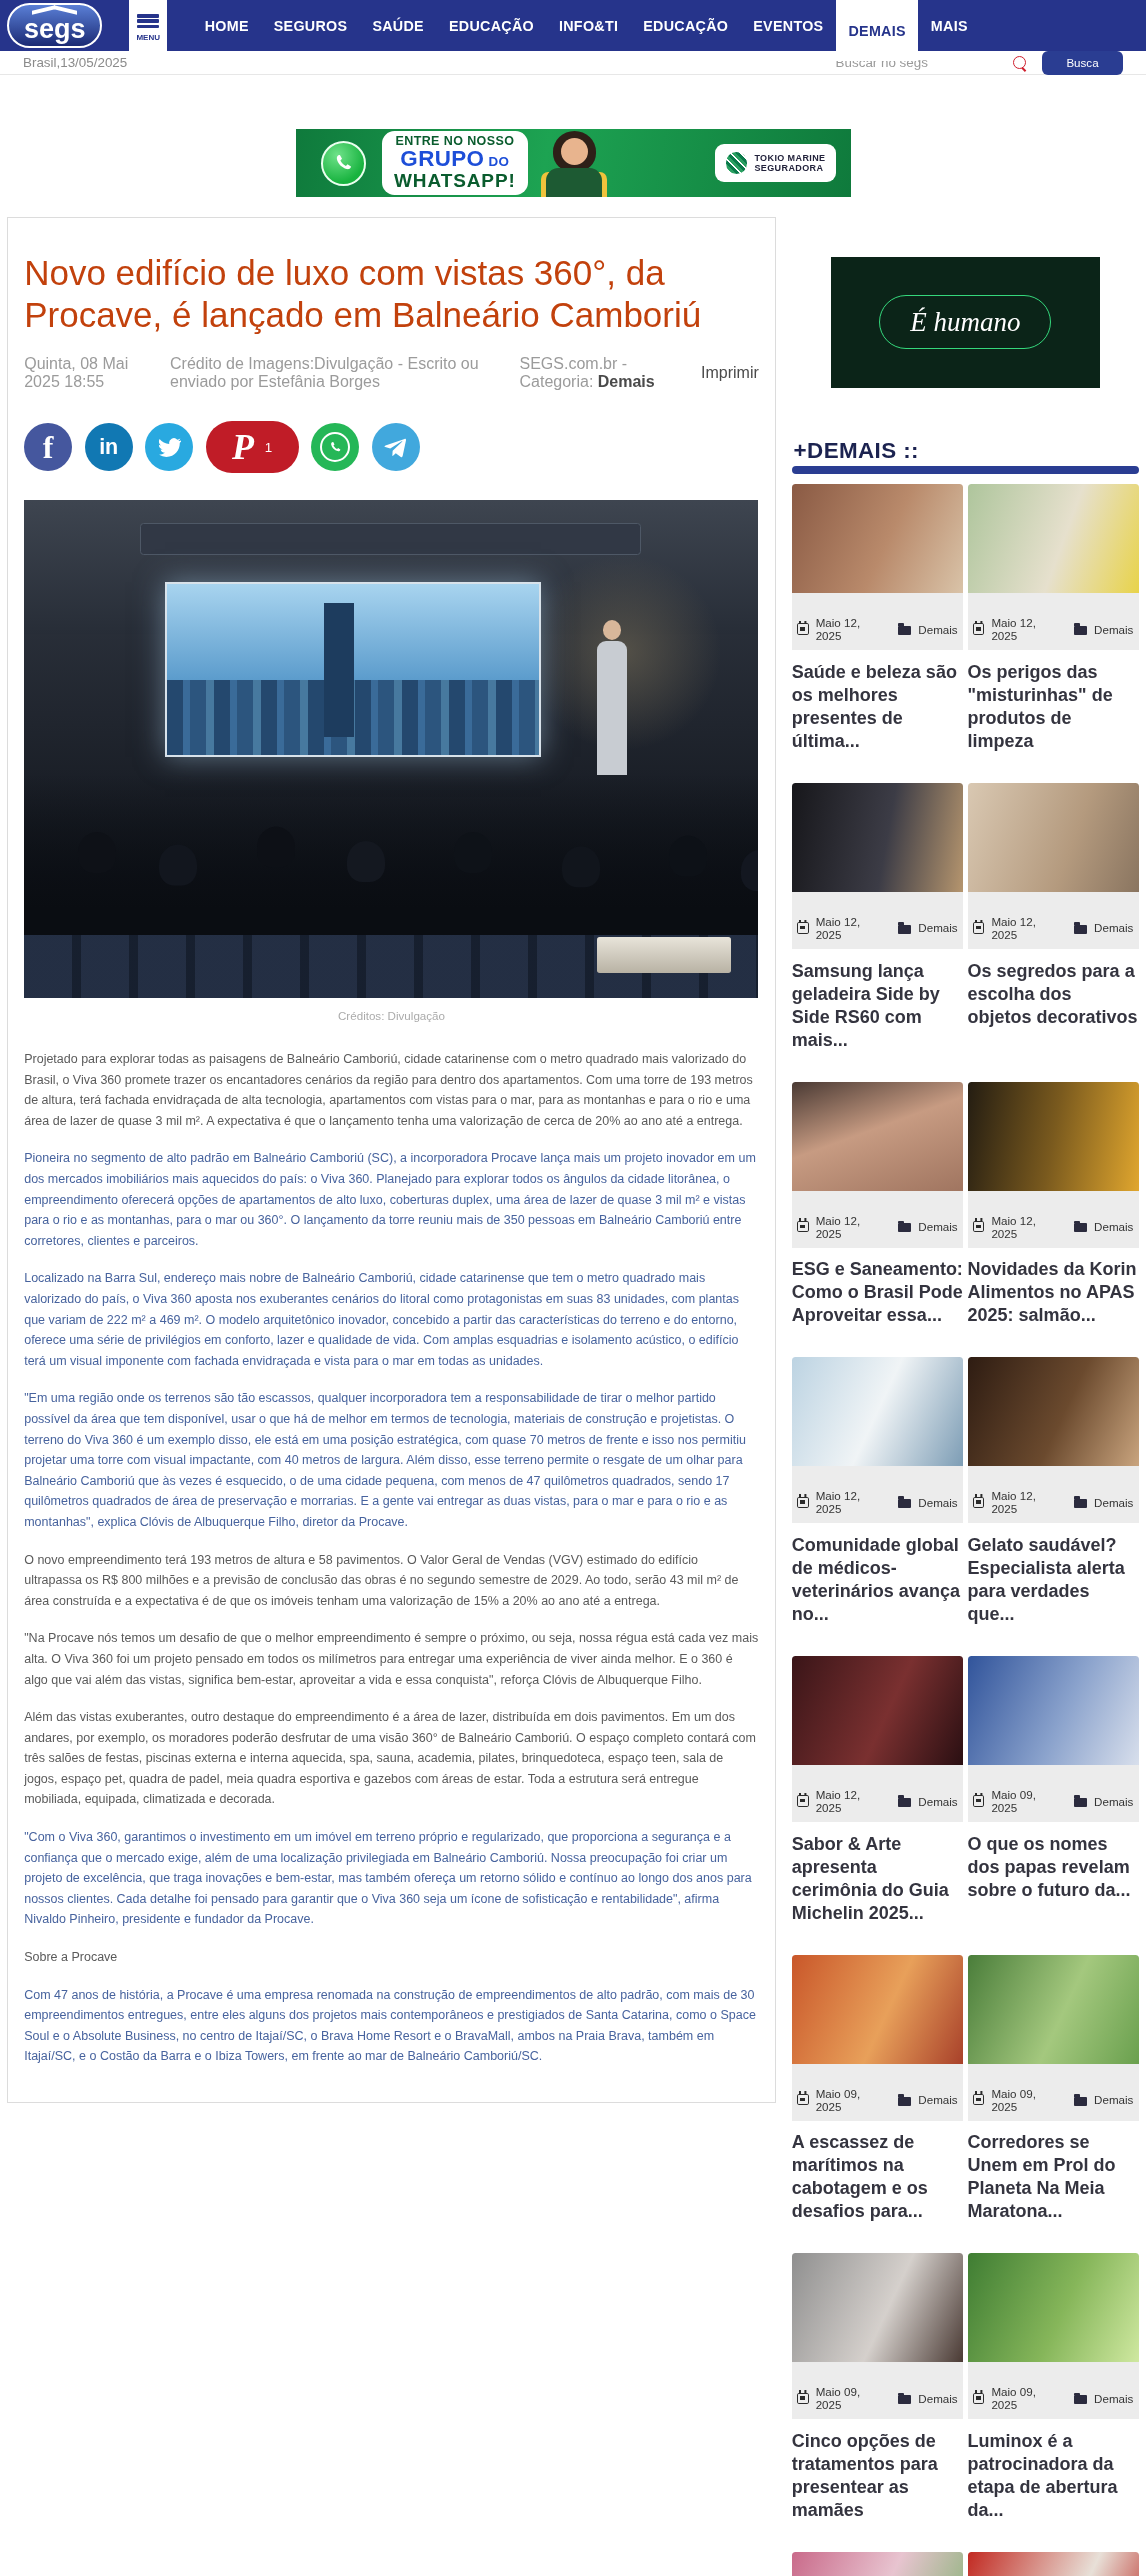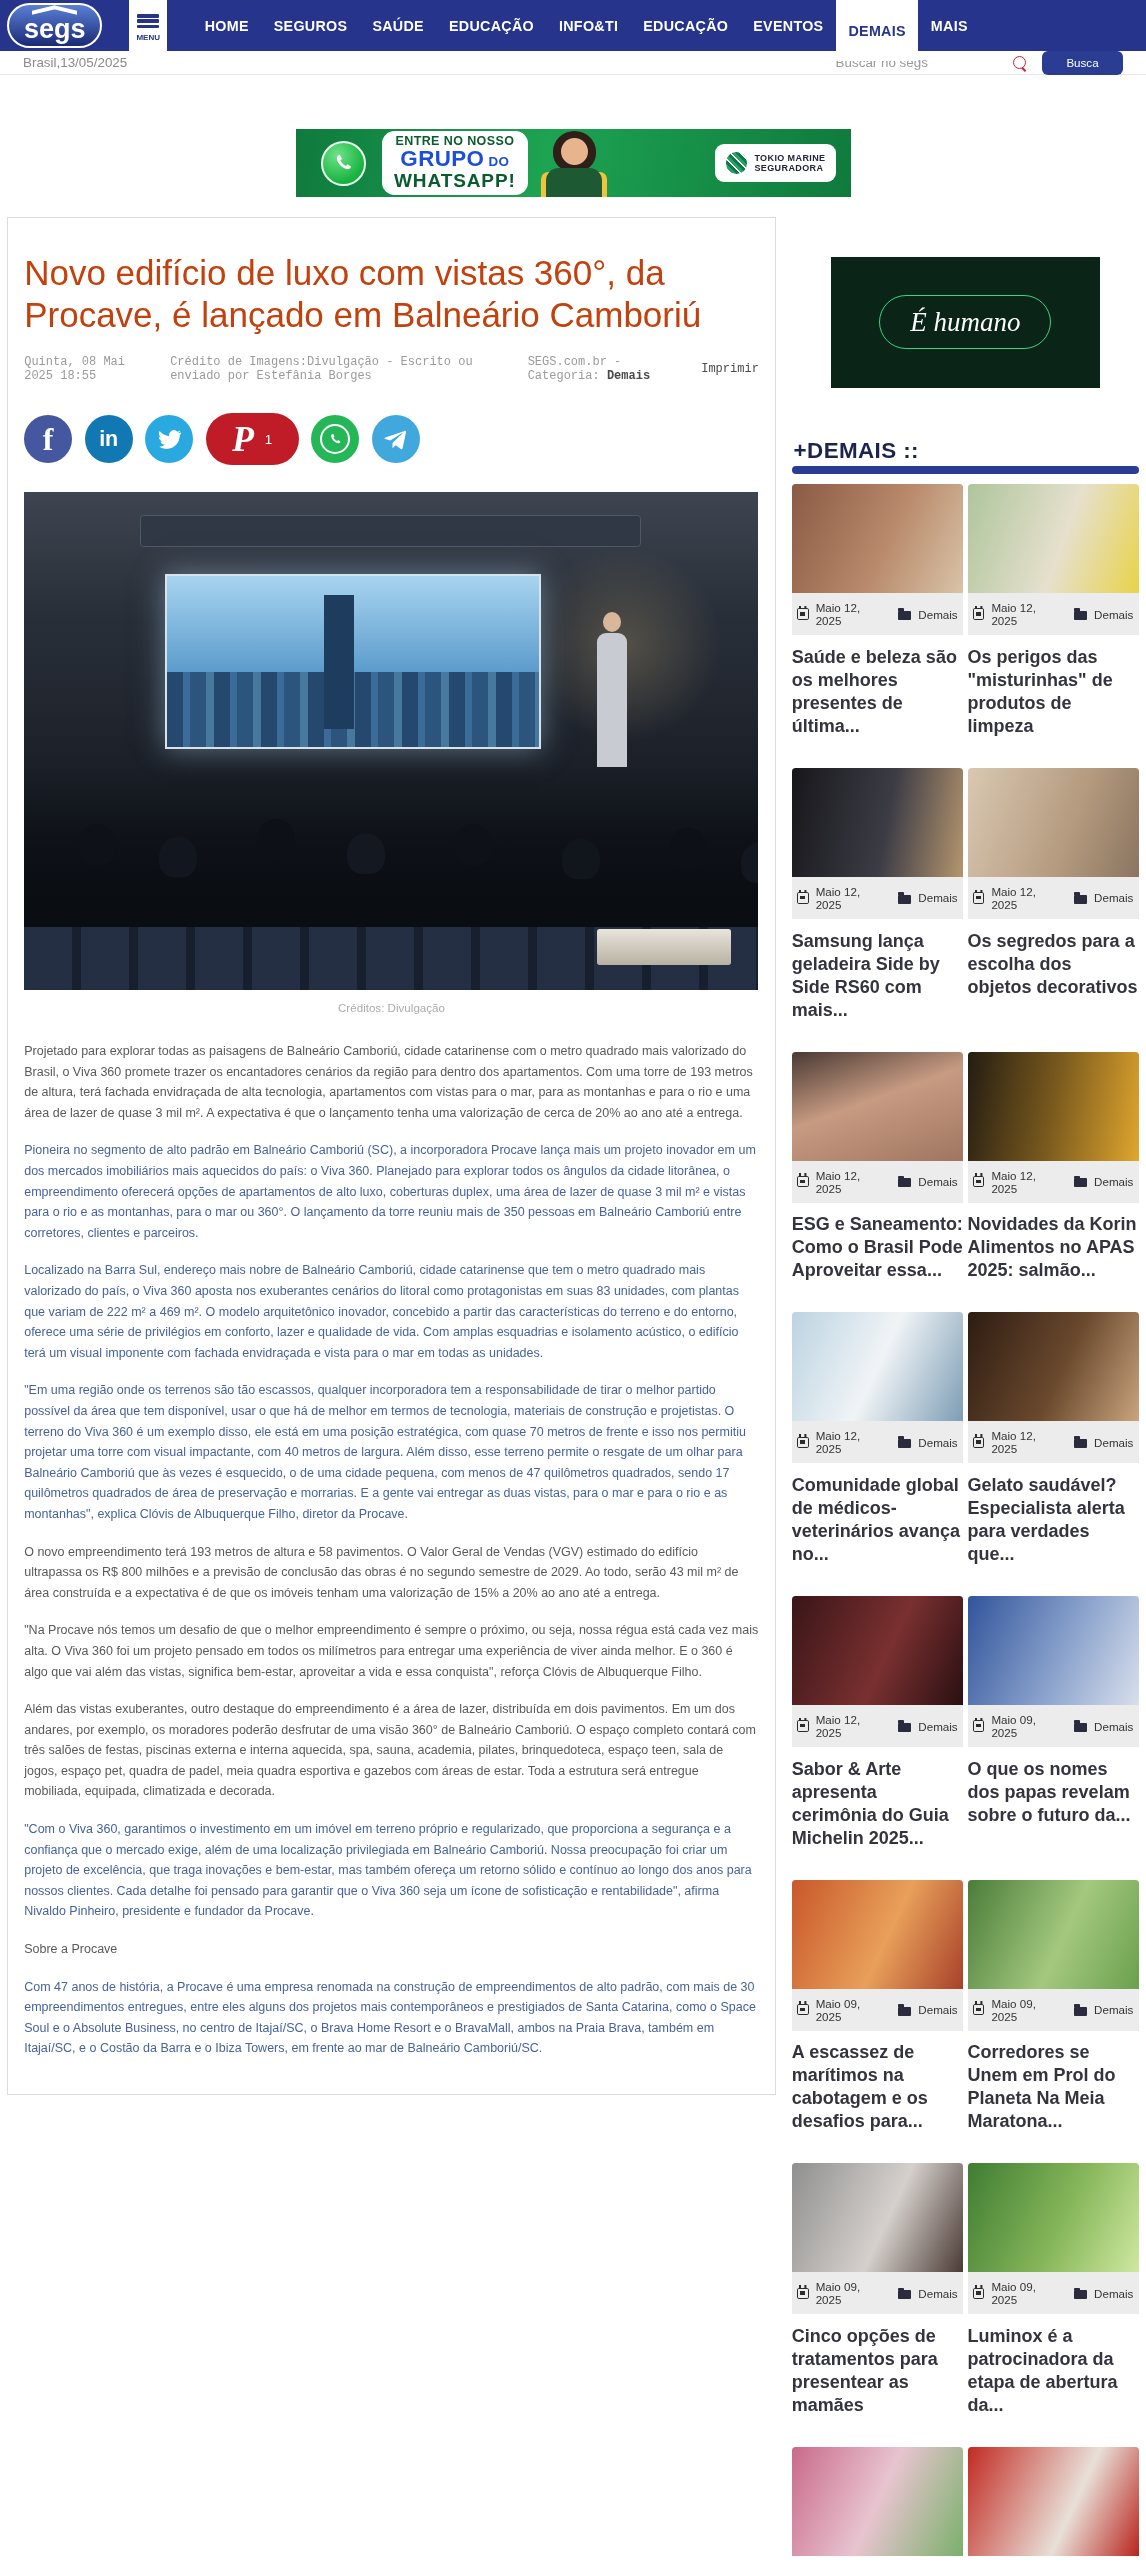--- a/index.html
+++ b/index.html
@@ -60,21 +60,21 @@
   .tm-pill { position:absolute; right:14.3px; top:15px; background:#fff; border-radius:9px;
     height:38px; display:flex; align-items:center; padding:0 10.7px; gap:7.2px; }
   .tm-mark { width:21.5px; height:21.5px; border-radius:50%;
     background:repeating-linear-gradient(45deg,#0a7a4a 0 2.7px,#fff 2.7px 4.5px,#2aa061 4.5px 7.2px); }
   .tm-text { font-size:9px; font-weight:bold; color:#23233c; letter-spacing:0.4px; line-height:1.15; }
 
   
   .main { display:flex; align-items:flex-start; gap:16px; padding:0 7.2px; margin-top:19.7px; }
   .article-box { width:770px; border:0.9px solid #dcdcdc; padding:34px 16px 18px 16px; }
   h1.article-title { font-size:35px; font-weight:400; color:#c2410c; line-height:1.2; max-width:725px; }
-  .byline { display:flex; align-items:center; font-size:12px; color:#9b9b9b; margin-top:19.7px; gap:31px;font-family:Liberation Mono, monospace; }
+  .byline { display:flex; align-items:center; font-size:16px; color:#9b9b9b; margin-top:19.7px; gap:31px; }
   .byline .cat { color:#4a4a4a; font-weight:bold; cursor:pointer; }
   .byline .print { color:#4a4a4a; margin-left:auto; cursor:pointer; }
 
   .social-row { display:flex; align-items:center; gap:12.5px; margin:30px 0 27px; }
   .sc { width:48px; height:48px; border-radius:50%; display:flex; align-items:center; justify-content:center;
     color:#fff; cursor:pointer; }
   .sc-fb { background:#45579e; font-family:"Liberation Serif",serif; font-size:32px; font-weight:bold; }
   .sc-li { background:#1178b3; font-size:21.5px; font-weight:bold; }
   .sc-tw { background:#29a9e0; }
   .sc-pin { width:93px; height:52px; border-radius:26px; background:#c01c27; display:flex;
@@ -130,21 +130,21 @@
   .ad-pill { border:1.8px solid #35d87c; border-radius:41px; padding:10.7px 30px; color:#fff;
     font-family:"Liberation Serif",serif; font-style:italic; font-size:27px; }
   .demais-header { margin-top:50px; }
   .demais-title { font-size:22.4px; font-weight:bold; color:#1c2350; letter-spacing:0.4px; padding-left:1.8px; }
   .demais-bar { height:7.2px; background:#2a3d92; border-radius:7.2px; margin-top:2.7px; }
   .cards { display:grid; grid-template-columns:1fr 1fr; column-gap:4.5px; row-gap:30px; margin-top:10.7px; }
   .card { cursor:pointer; }
   .thumb { height:109px; border-radius:3.6px 3.6px 0 0; background:#ccc; }
   .meta { background:#ececec; display:flex; align-items:center; gap:16px; padding:8px 5.4px;
     font-size:11.6px; color:#333; }
-  .meta-item { display:flex; align-items:center; gap:7px; }
+  .meta-item { display:flex; align-items:center; gap:7px;margin-top:15px; }
   .cal-icon { width:12.5px; height:11.6px; border:1.8px solid #2b2b2b; border-radius:1.8px; position:relative; }
   .cal-icon::before { content:""; position:absolute; top:-3.6px; left:0.9px; width:1.8px; height:2.7px;
     background:#2b2b2b; box-shadow:5.4px 0 #2b2b2b; }
   .cal-icon::after { content:""; position:absolute; left:1.8px; top:2.7px; width:5.4px; height:3.6px; background:#2b2b2b; }
   .folder-icon { width:13.4px; height:9px; background:#2b2b3e; border-radius:0.9px; position:relative; margin-top:2.7px; }
   .folder-icon::before { content:""; position:absolute; top:-2.7px; left:0; width:6.3px; height:2.7px;
     background:#2b2b3e; border-radius:0.9px 0.9px 0 0; }
   .card-title { font-size:18px; line-height:23px; font-weight:bold; color:#34343f; padding-top:10.7px; }
 
   

